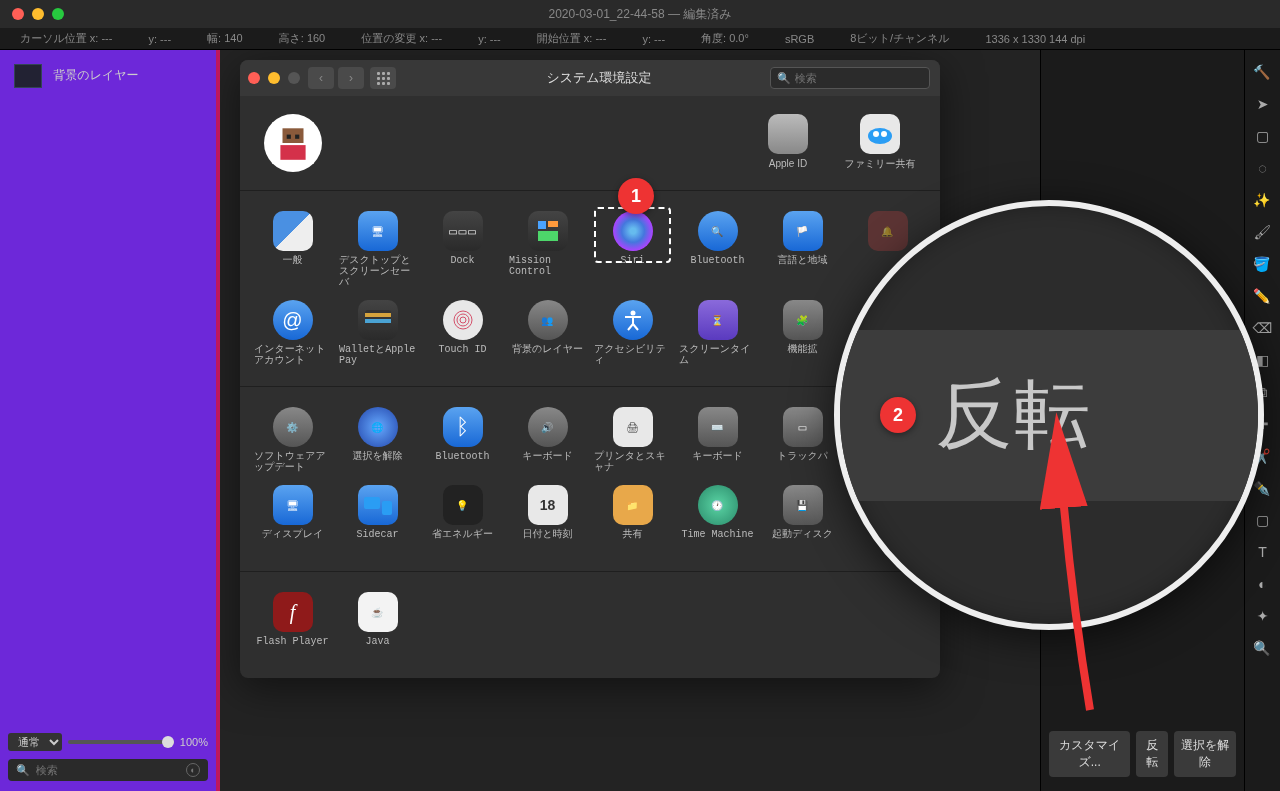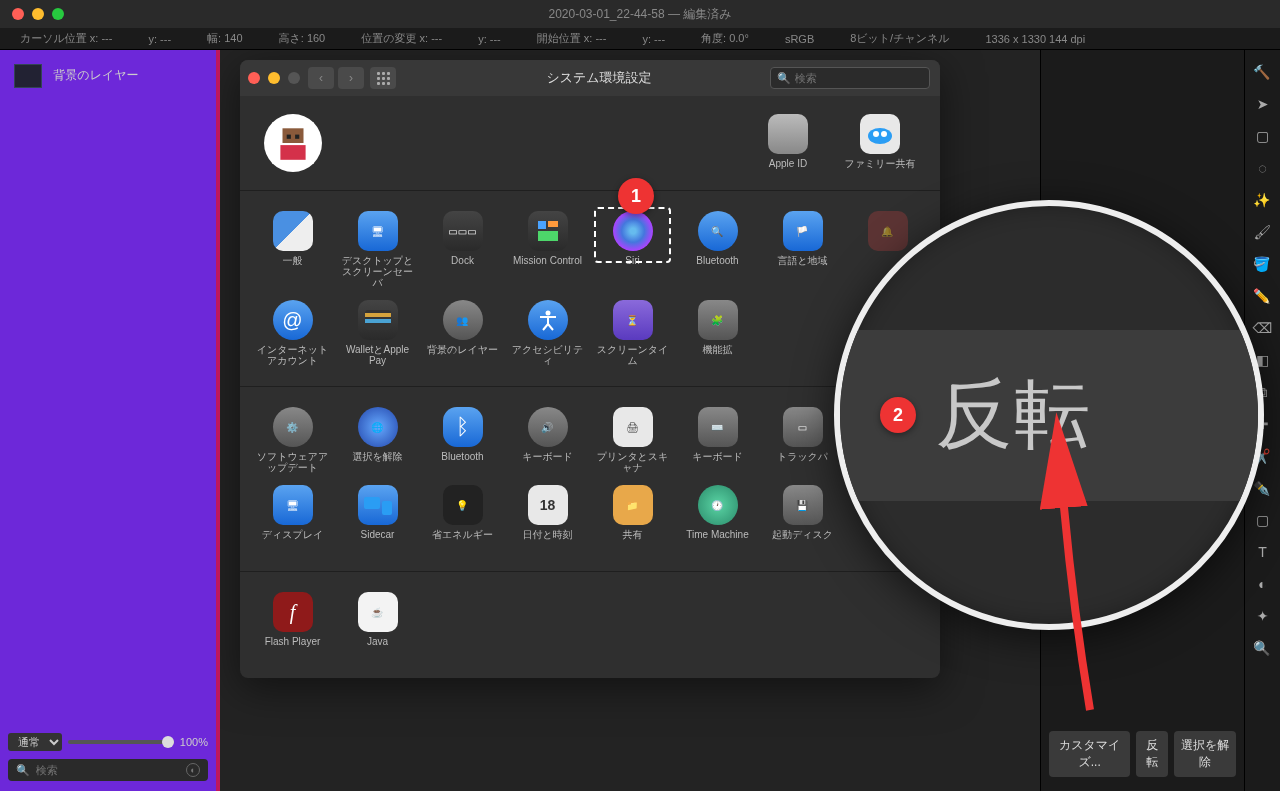--- a/index.html
+++ b/index.html
@@ -58,21 +58,21 @@
 .avatar svg { width:42px; height:42px; }
 .sp-header .spacer { flex:1; }
 .pref-icon-col { display:flex; flex-direction:column; align-items:center; gap:4px; width:72px; }
 .pref-icon-col .ic { width:40px; height:40px; border-radius:10px; display:flex; align-items:center; justify-content:center; }
 .pref-icon-col .lbl { color:#bbb; font-size:10px; text-align:center; line-height:1.2; }
 
 .sp-section { padding:16px 12px; border-bottom:1px solid #1f1f1f; }
 .icon-grid { display:grid; grid-template-columns:repeat(8, 1fr); gap:4px 4px; }
 .pi { display:flex; flex-direction:column; align-items:center; gap:4px; padding:4px 2px; cursor:pointer; position:relative; }
 .pi .ic { width:40px; height:40px; border-radius:10px; display:flex; align-items:center; justify-content:center; color:#fff; font-size:10px; }
-.pi .lbl { color:#bbb; font-size:10px; text-align:center; line-height:1.1; min-height:22px; }
+.pi .lbl { color:#bbb; font-size:10px; text-align:left; line-height:1.1; min-height:22px;font-family:Liberation Mono, monospace; }
 .pi.selected::before { content:''; position:absolute; top:0; left:2px; right:2px; height:52px; border:2px dashed #fff; border-radius:4px; pointer-events:none; }
 
 
 .ic-blue { background:linear-gradient(#5aa3f0,#1868d6); }
 .ic-grey { background:linear-gradient(#888,#555); }
 .ic-dark { background:linear-gradient(#444,#2a2a2a); }
 .ic-white { background:#e8e8e8; color:#333 !important; }
 .ic-general { background:linear-gradient(135deg,#4a90e2 50%,#eee 50%); }
 .ic-java { background:#f3f3f3; }
 .ic-red { background:#8f1a1a; }
@@ -245,20 +245,30 @@
             </div>
           <div class="pi">
               <div class="ic ic-dark">
                 <svg width="26" height="20">
                   <rect width="26" height="20" rx="3" fill="#333"></rect>
                   <rect y="3" width="26" height="4" fill="#d4a23c"></rect>
                   <rect y="9" width="26" height="4" fill="#4aa3d4"></rect>
                 </svg>
               </div>
               <div class="lbl">WalletとApple Pay</div>
+            </div>
+          <div class="pi">
+              <div class="ic ic-white" style="border-radius:50%;">
+                <svg width="24" height="24">
+                  <circle cx="12" cy="12" r="9" fill="none" stroke="#d4506a" stroke-width="1"></circle>
+                  <circle cx="12" cy="12" r="6" fill="none" stroke="#d4506a" stroke-width="1"></circle>
+                  <circle cx="12" cy="12" r="3" fill="none" stroke="#d4506a" stroke-width="1"></circle>
+                </svg>
+              </div>
+              <div class="lbl">Touch ID</div>
             </div>
           <div class="pi">
               <div class="ic ic-grey" style="border-radius:50%;">👥</div>
               <div class="lbl">背景のレイヤー</div>
             </div>
           <div class="pi">
               <div class="ic ic-blue" style="border-radius:50%;">
                 <svg width="22" height="22">
                   <circle cx="11" cy="4" r="2.5" fill="#fff"></circle>
                   <path d="M3 8 L19 8 M11 8 L11 15 M11 15 L6 21 M11 15 L16 21" stroke="#fff" stroke-width="2" fill="none"></path>

